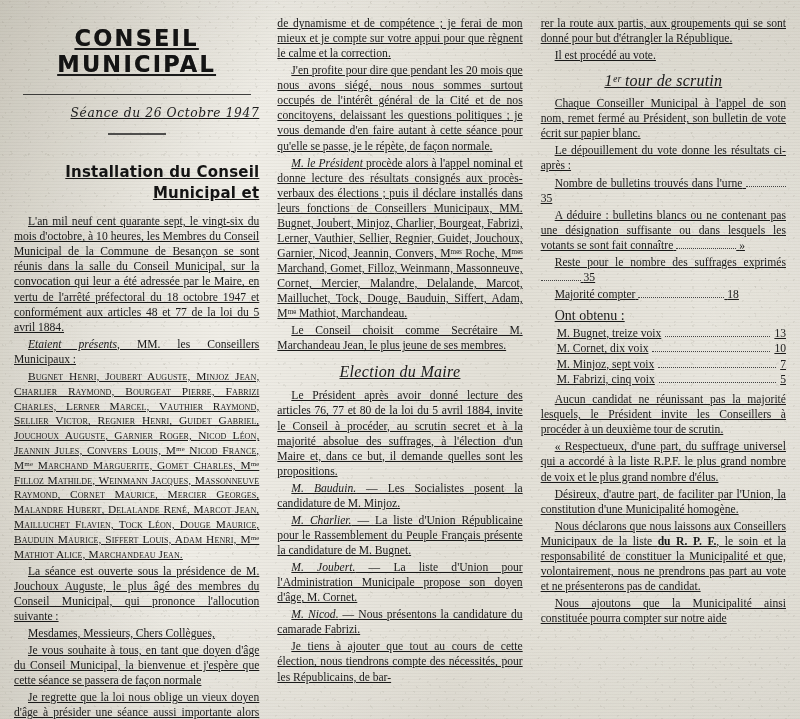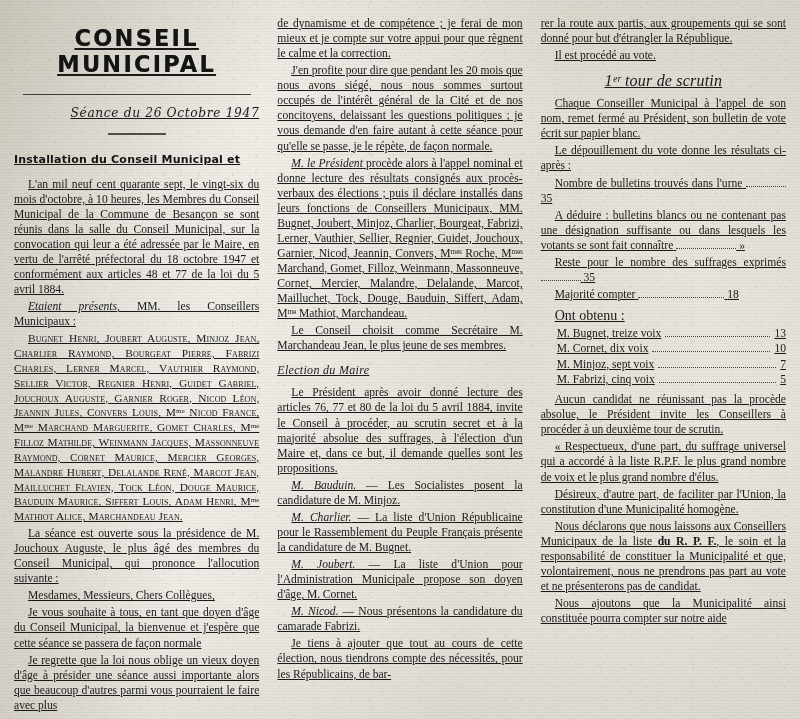--- a/index.html
+++ b/index.html
@@ -96,24 +96,24 @@
     width: 58px;
     height: 1.4px;
     background: #2a2a2a;
     margin: 13px auto 0 auto;
     opacity: 0.8;
   }
 
   .section-head {
     font-family: "DejaVu Sans", sans-serif;
     font-weight: bold;
-    font-size: 11px;
-    text-align: left;
+    font-size: 15px;
+    text-align: right;
     line-height: 1.45;
-    margin: 17px 0 9px 0;
+    margin: 27px 0 9px 0;
     letter-spacing: 0.2px;
     color: #141414;
   }
 
   p.body {
     font-size: 11.6px;
     line-height: 1.30;
     text-align: justify;
     text-indent: 14px;
     margin: 0 0 2px 0;
@@ -128,23 +128,23 @@
     font-size: 11.4px;
     line-height: 1.30;
     text-align: justify;
     text-indent: 14px;
     margin: 0 0 2px 0;
     font-variant: small-caps;
     letter-spacing: 0.1px;
   }
 
   .centered-ital {
-    text-align: left;
+    text-align: center;
     font-style: italic;
-    font-size: 12px;
+    font-size: 16px;
     margin: 10px 0 7px 0;
     letter-spacing: 0.3px;
   }
   .centered-ital-sm {
     text-align: center;
     font-style: italic;
     font-size: 16px;
     margin: 9px 0 6px 0;
     letter-spacing: 0.2px;
   }
@@ -282,21 +282,21 @@
           <span class="dots"></span>
           <span class="val">7</span>
         </li>
         <li>
           <span class="lbl">M. Fabrizi, cinq voix</span>
           <span class="dots"></span>
           <span class="val">5</span>
         </li>
       </ul>
 
-      <p class="body" style="margin-top:5px;">Aucun candidat ne réunissant pas la procède absolue, le Président invite les Conseillers à procéder à un deuxième tour de scrutin.</p>
+      <p class="body" style="margin-top:5px;">Aucun candidat ne réunissant pas la majorité lesquels, le Président invite les Conseillers à procéder à un deuxième tour de scrutin.</p>
 
 
       <p class="body">« Respectueux, d'une part, du suffrage universel qui a accordé à la liste R.P.F. le plus grand nombre de voix et le plus grand nombre d'élus.</p>
 
       <p class="body">Désireux, d'autre part, de faciliter par l'Union, la constitution d'une Municipalité homogène.</p>
 
       <p class="body"><span>Nous déclarons que nous laissons aux Conseillers Municipaux de la liste </span><b>du R. P. F.</b><span>, le soin et la responsabilité de constituer la Municipalité et que, volontairement, nous ne prendrons pas part au vote et ne présenterons pas de candidat.</span></p>
 
       <p class="body">Nous ajoutons que la Municipalité ainsi constituée pourra compter sur notre aide</p>
 

